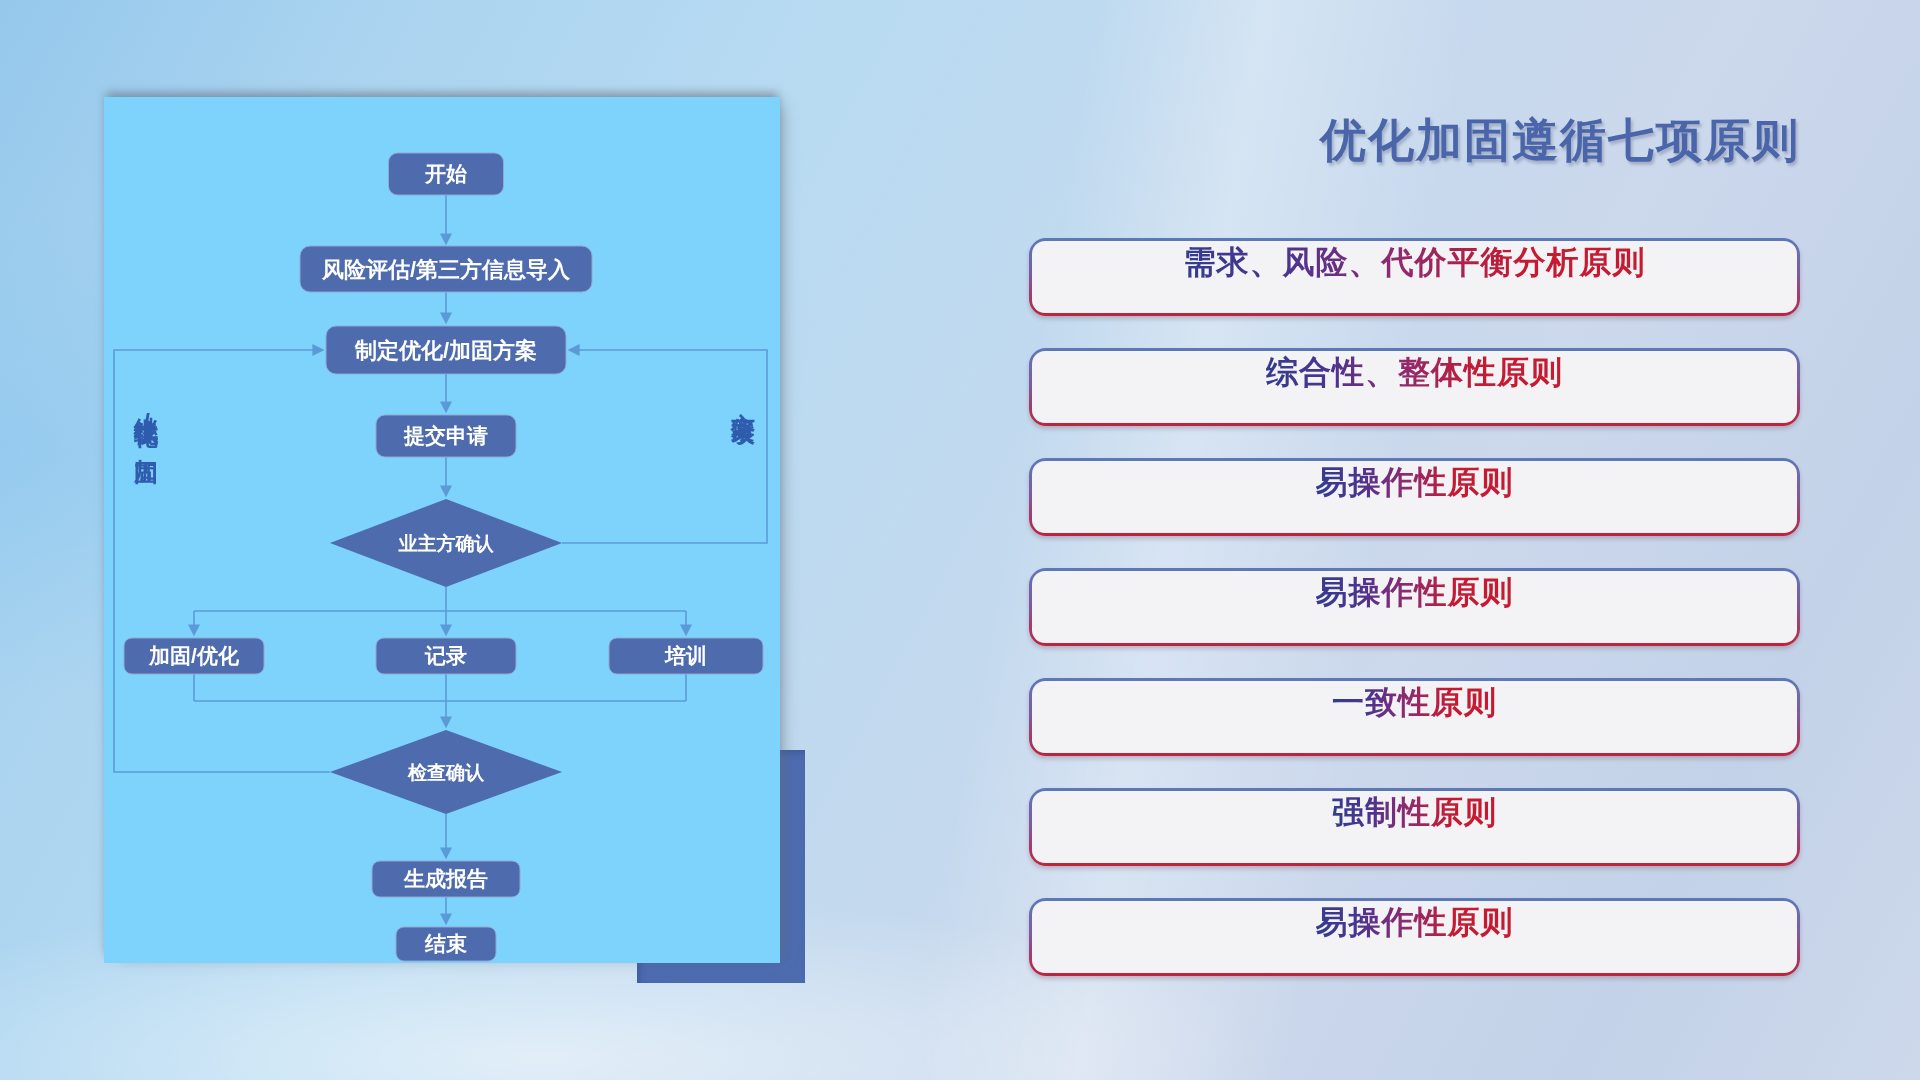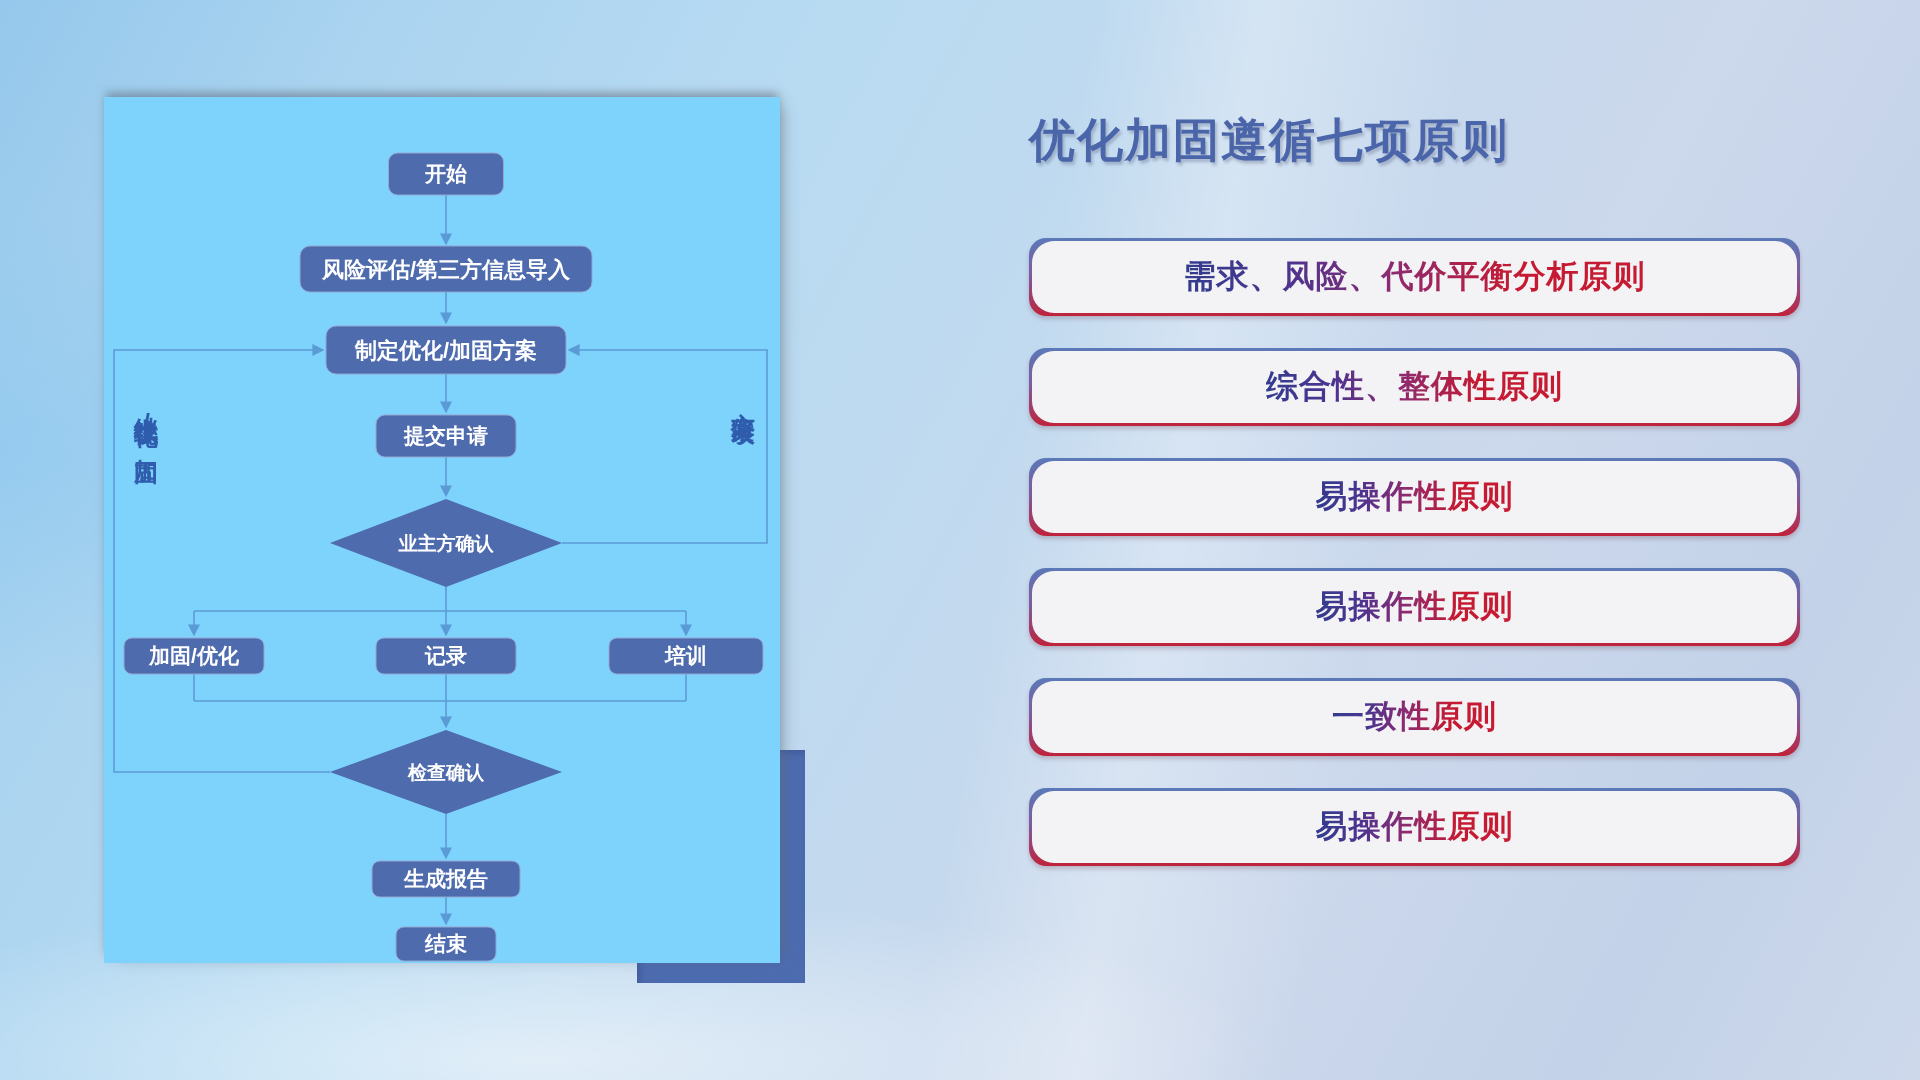--- a/index.html
+++ b/index.html
@@ -28,34 +28,34 @@
   .vlabel{
     position:absolute;writing-mode:vertical-rl;text-orientation:upright;
     font-weight:bold;color:#2f5cad;font-size:24px;letter-spacing:3px;line-height:1;
     white-space:nowrap;
   }
   .vlabel.left{left:30px;top:300px;}
   .vlabel.right{left:627px;top:296px;}
   
   .r-title{
     position:absolute;left:1029px;top:108px;width:771px;height:64px;
-    text-align:left;line-height:64px;font-size:46px;font-weight:bold;
+    text-align:right;line-height:64px;font-size:46px;font-weight:bold;
     color:#4a65a9;letter-spacing:2px;
     text-shadow:2px 3px 3px rgba(100,110,140,.40);
   }
   .principles{position:absolute;left:1029px;top:238px;width:771px;z-index:2;}
   .p-box{
     height:78px;border-radius:17px;padding:3px;box-sizing:border-box;
     margin-bottom:32px;
     background:linear-gradient(180deg,#5b79b8 0%,#7d5a9e 48%,#c0223a 100%);
     box-shadow:0 3px 4px rgba(110,70,90,.28);
   }
   .p-box-inner{
-    width:100%;height:100%;border-radius:22px;background:#f3f3f5;
-    display:flex;align-items:center;justify-content:center;font-family:Liberation Serif, serif;
+    width:100%;height:100%;border-radius:13px;background:#f3f3f5;
+    display:flex;justify-content:center;font-family:Liberation Serif, serif;
   }
   .p-text{
     font-size:32px;font-weight:bold;letter-spacing:1px;
     color:#90256a;
     background:linear-gradient(90deg,#333c8e 0%,#4b3490 22%,#8f2a6e 46%,#c51a31 72%,#c51a31 100%);
     -webkit-background-clip:text;background-clip:text;
   }
   @supports ((-webkit-background-clip:text) or (background-clip:text)){
     .p-text{color:transparent;}
   }
@@ -157,16 +157,21 @@
       <span class="p-text">易操作性原则</span>
     </div>
   </div>
   <div class="p-box">
     <div class="p-box-inner">
       <span class="p-text">一致性原则</span>
     </div>
   </div>
   <div class="p-box">
     <div class="p-box-inner">
+      <span class="p-text">强制性原则</span>
+    </div>
+  </div>
+  <div class="p-box">
+    <div class="p-box-inner">
       <span class="p-text">易操作性原则</span>
     </div>
   </div>
 </div>
 
 </body></html>

